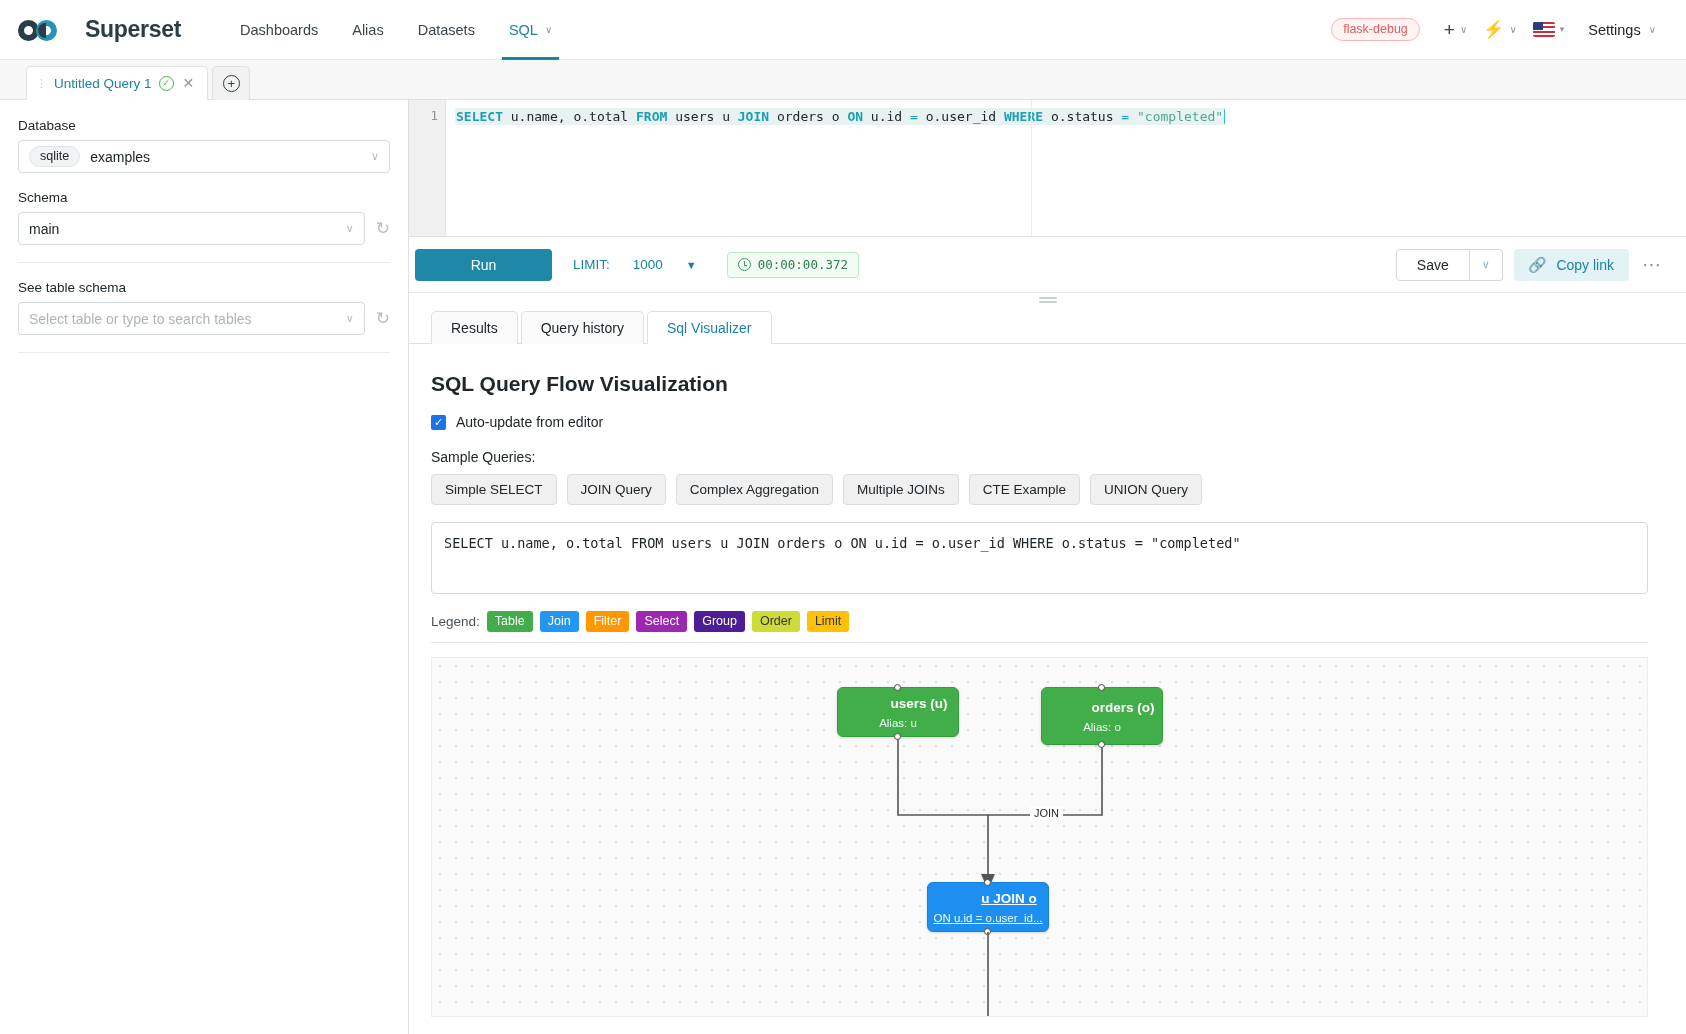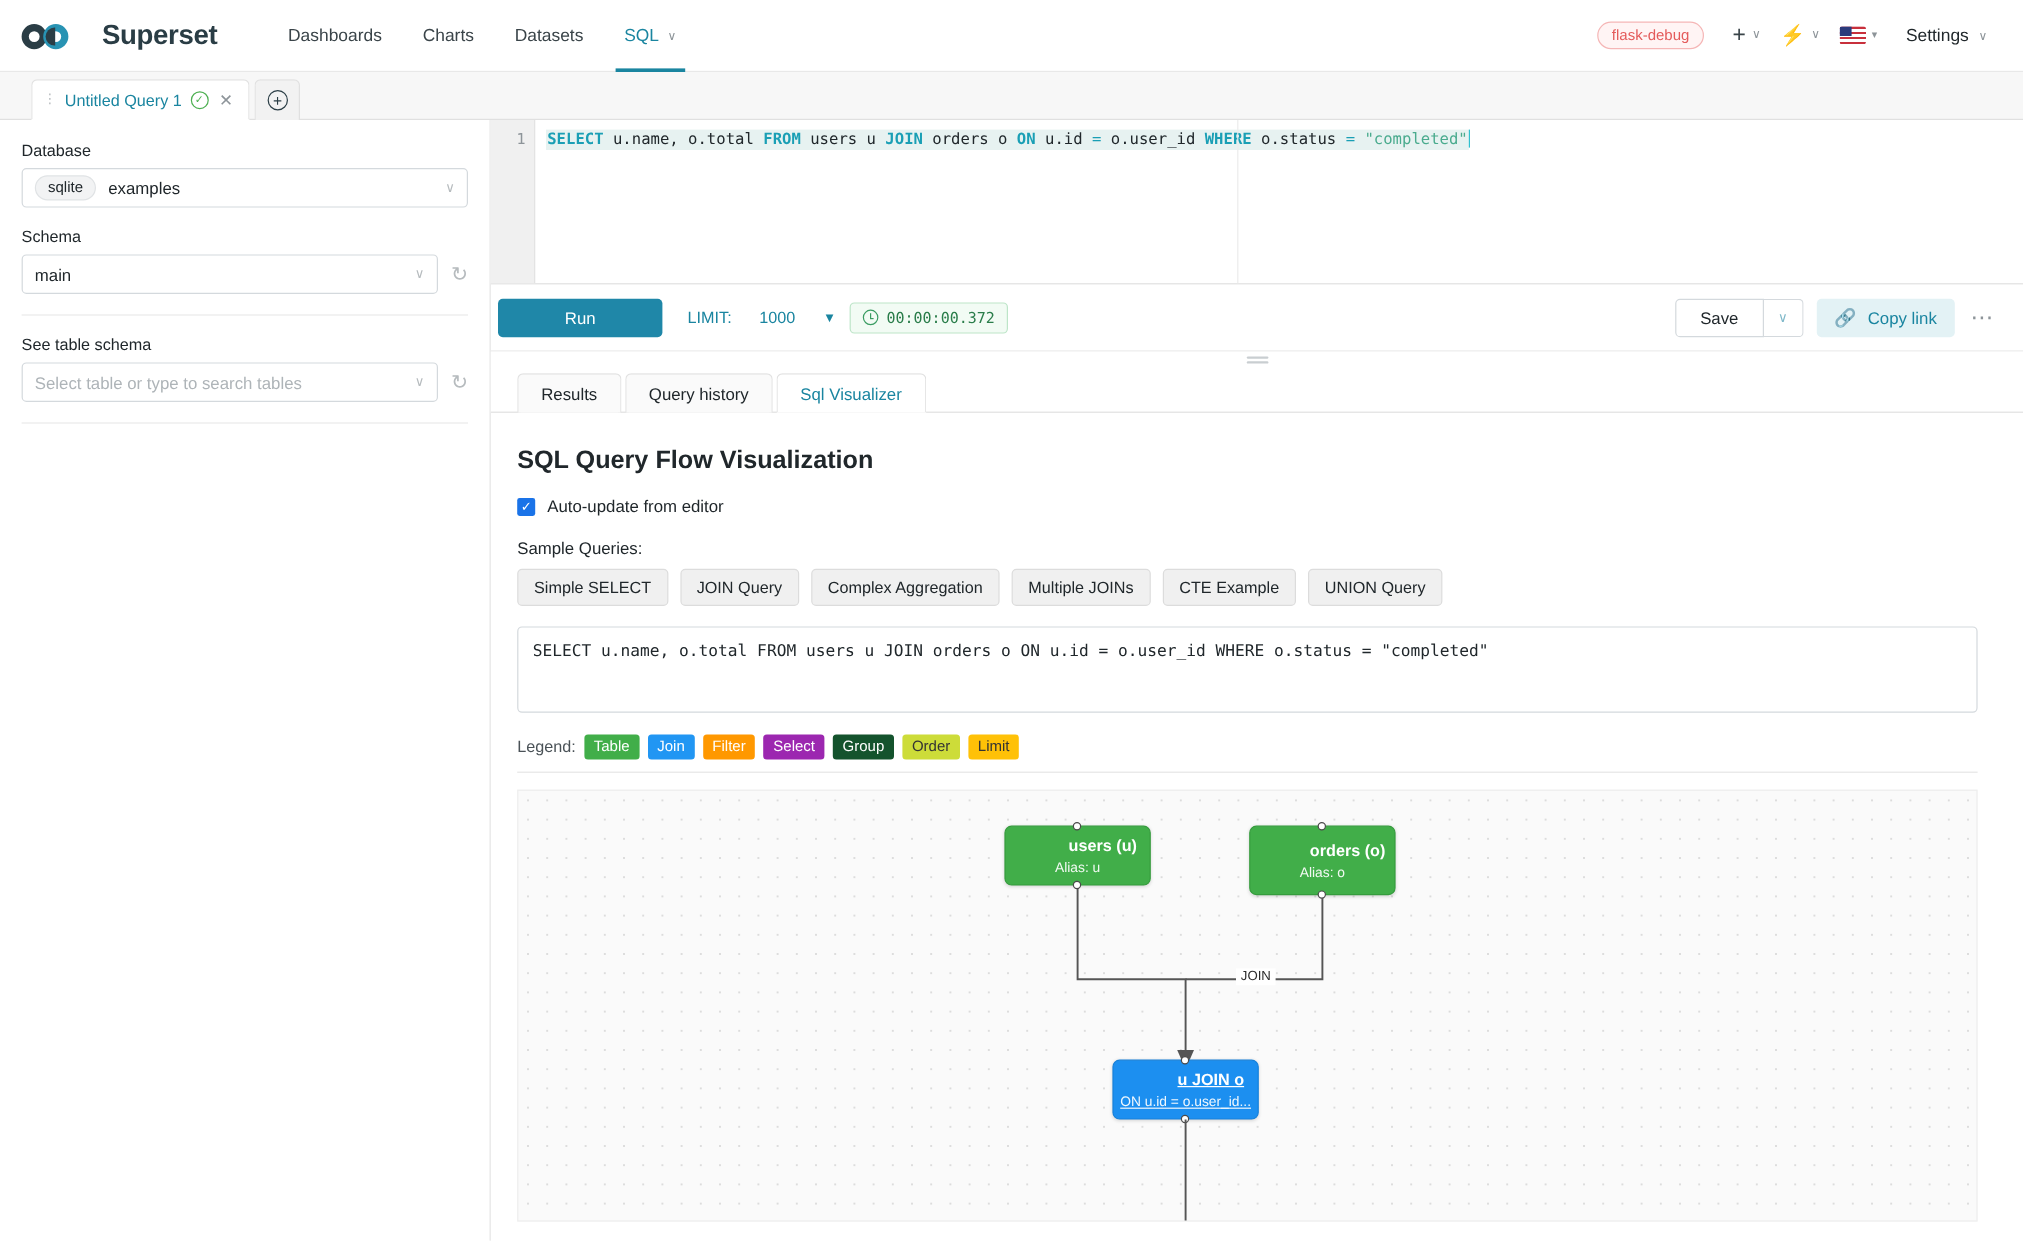--- a/index.html
+++ b/index.html
@@ -139,21 +139,21 @@
   }
   .run-btn {
     width: 137px; height: 32px; background: #1f87a8; color: #fff; border: none;
     border-radius: 4px; font-size: 14px; cursor: pointer; font-family: inherit;
   }
   .limit-ctl { display:flex; align-items:center; gap: 23px; color: #1a85a0; font-size: 13.5px;
     margin-left: 21px; cursor: pointer; }
   .limit-ctl .val { font-weight: normal; }
   .limit-ctl .tri { font-size: 11px; }
   .timer {
-    margin-left: 11px; border: 1px solid #bde5c8; background: #f2fbf4; color: #2a7d4a;
+    margin-left: 30px; border: 1px solid #bde5c8; background: #f2fbf4; color: #2a7d4a;
     border-radius: 4px; font-size: 12.5px; padding: 4px 10px 5px; display:flex;
     align-items:center; gap: 7px; font-family: "DejaVu Sans Mono", monospace;
   }
   .clock { width: 13px; height: 13px; border-radius: 50%; border: 1.3px solid #3a9c62; position: relative; }
   .clock::after{content:'';position:absolute;left:5px;top:2px;width:1.2px;height:4.5px;background:#3a9c62;}
   .clock::before{content:'';position:absolute;left:5px;top:6px;width:3.5px;height:1.2px;background:#3a9c62;}
   .tb-right { margin-left: auto; display: flex; align-items: center; gap: 11px; }
   .save-group { display: flex; padding-left: 16px; }
   .save-btn { border: 1px solid #d4d9dd; background:#fff; border-radius: 4px 0 0 4px;
     height: 32px; padding: 0 20px; font-size: 14px; cursor: pointer; font-family: inherit; color:#20272b;}
@@ -238,21 +238,21 @@
         <div class="ring r"></div>
     </div>
     <div class="brand-name">Superset</div>
   </div>
 
   <div class="nav-links">
     <div class="nav-link">
       <span>Dashboards</span>
     </div>
     <div class="nav-link">
-      <span>Charts</span>
+      <span>Alias</span>
     </div>
     <div class="nav-link">
       <span>Datasets</span>
     </div>
     <div class="nav-link active">
       <span>SQL</span>
       <span class="nav-caret">∨</span>
     </div>
   </div>
 
@@ -400,21 +400,21 @@
       </div>
 
       <textarea class="sql-textarea" spellcheck="false" style="">SELECT u.name, o.total FROM users u JOIN orders o ON u.id = o.user_id WHERE o.status = "completed"</textarea>
 
       <div class="legend-row">
         <span>Legend:</span>
         <span class="lg" style="background:#41ae49">Table</span>
         <span class="lg" style="background:#2196f3">Join</span>
         <span class="lg" style="background:#ff9800">Filter</span>
         <span class="lg" style="background:#9c27b0">Select</span>
-        <span class="lg" style="background:#14532d">Group</span>
+        <span class="lg" style="background:#4c1d95">Group</span>
         <span class="lg" style="background:#cddc39;color:#333">Order</span>
         <span class="lg" style="background:#ffc107;color:#333">Limit</span>
       </div>
       <div class="legend-hr"></div>
 
       <div class="canvas">
         <svg width="1140" height="360" style="position:absolute;left:0;top:0">
           <path d="M 466,79 L 466,157 L 556,157 L 556,232" stroke="#555" stroke-width="1.6" fill="none"></path>
           <path d="M 670,79 L 670,157 L 556,157" stroke="#555" stroke-width="1.6" fill="none"></path>
           <polygon points="549,216 563,216 556,232" fill="#555"></polygon>

